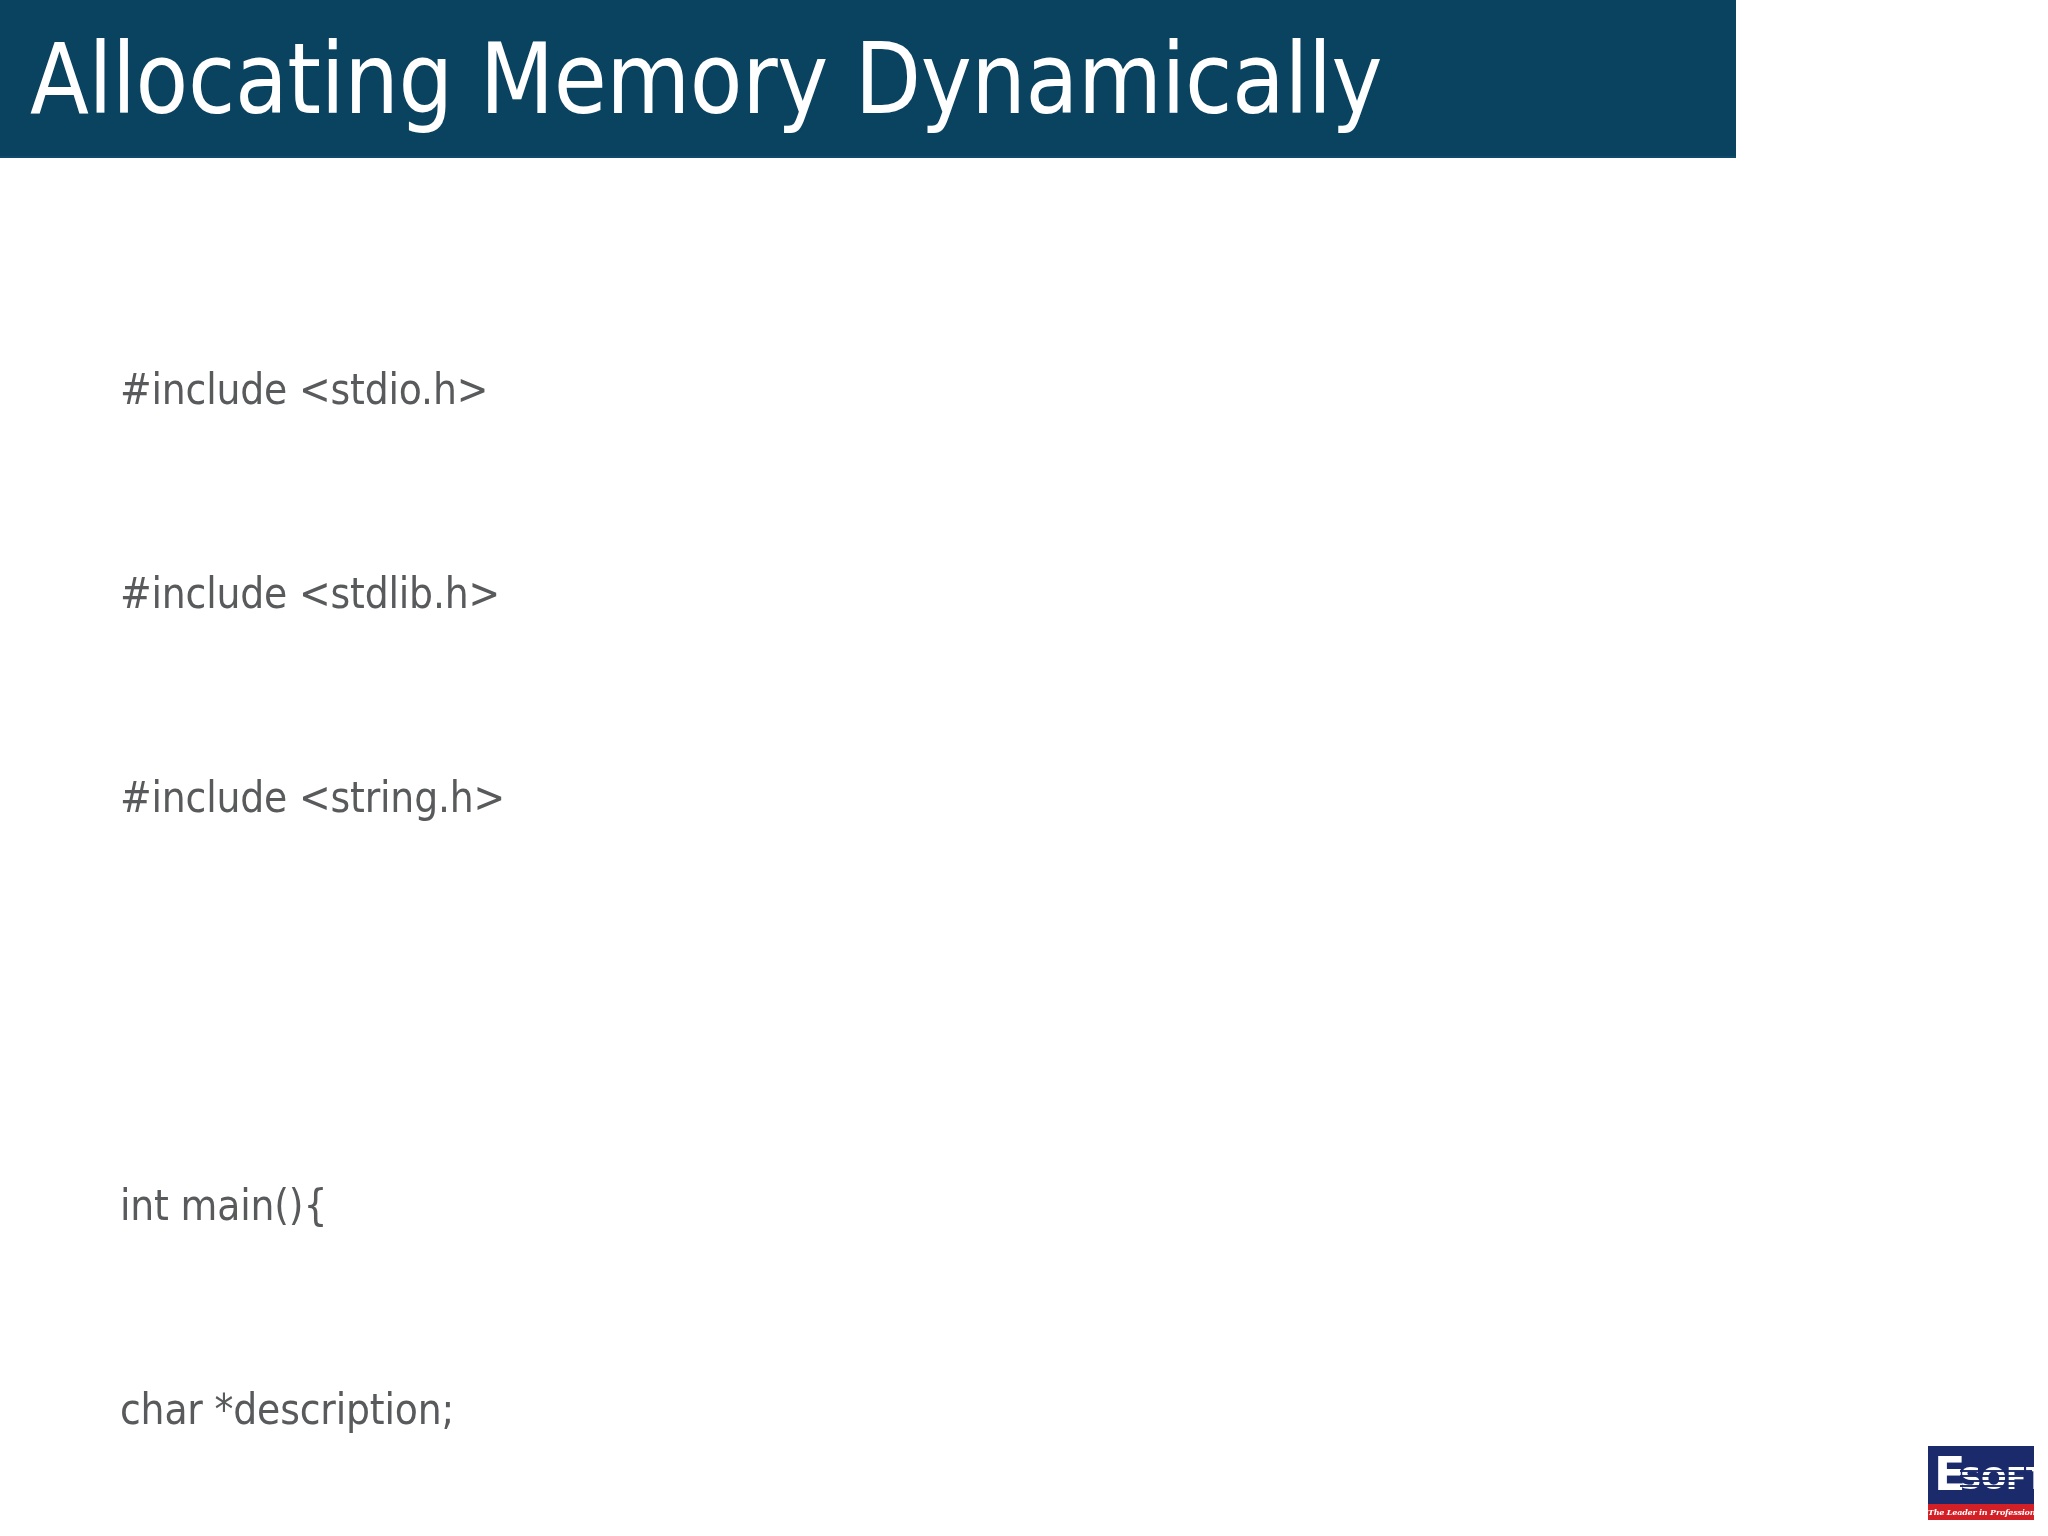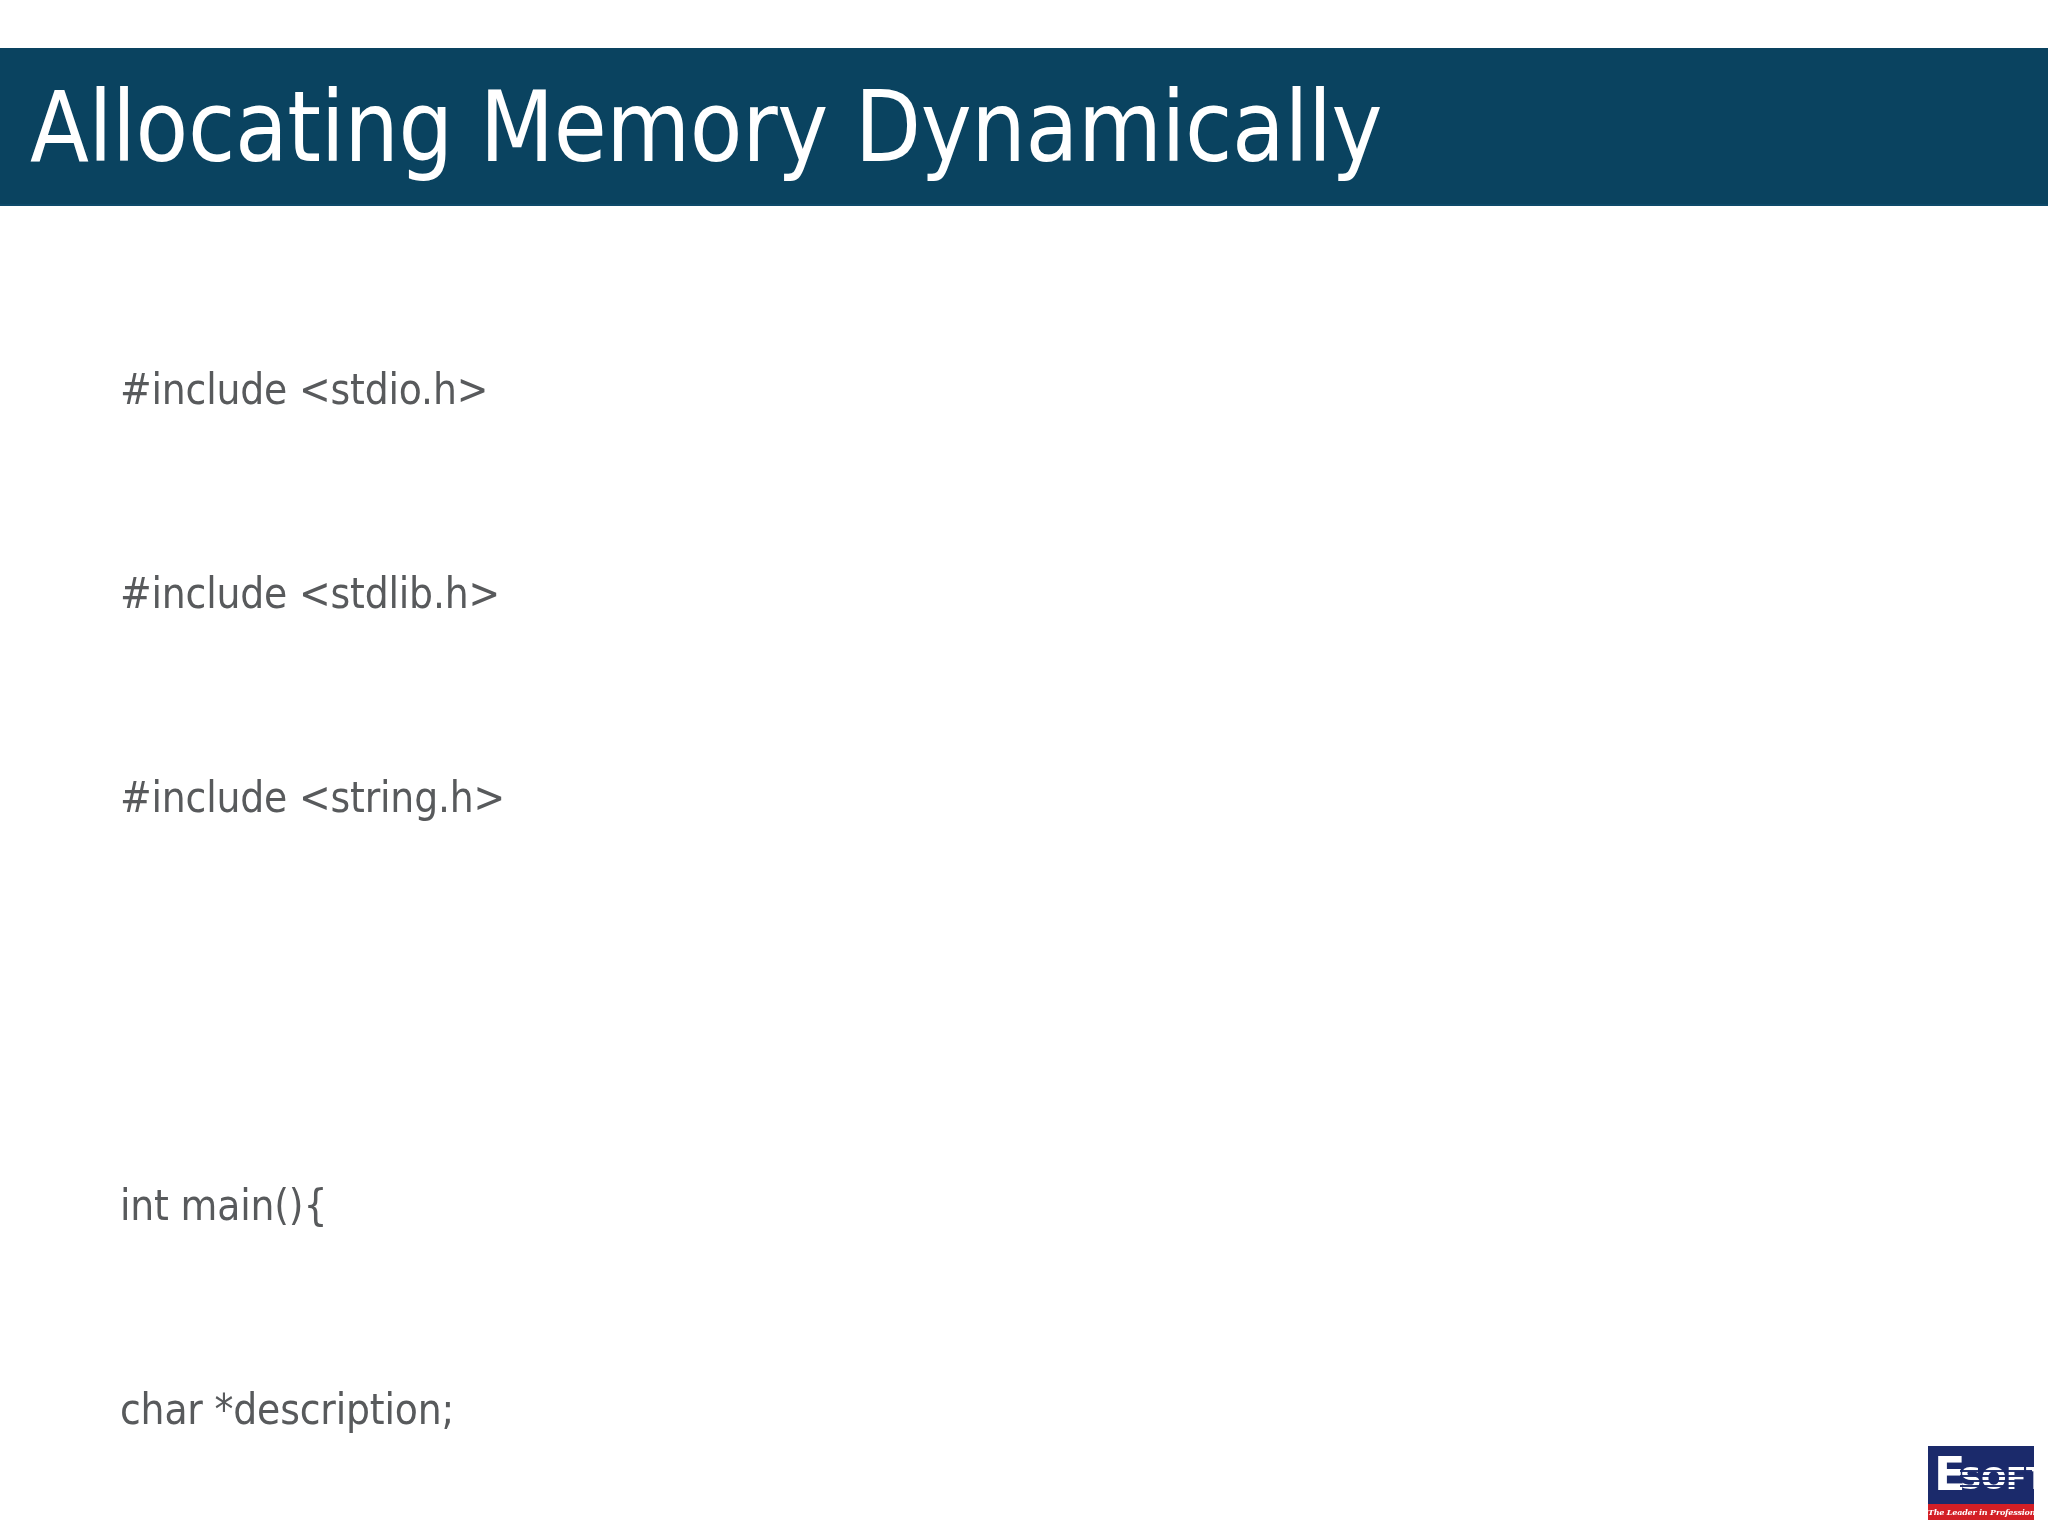--- a/index.html
+++ b/index.html
@@ -13,25 +13,24 @@
     overflow: hidden;
     font-family: "Liberation Sans", sans-serif;
     position: relative;
   }
 
   
   .title-band {
     position: absolute;
     left: 0;
     top: 0;
-    width: 2048px;
+    width: 1736px;
     height: 158px;
     background: #0a4360;
     box-sizing: border-box;
-    margin-top: 48px;
   }
   .title-band .title-text {
     position: absolute;
     left: 30px;
     top: 50%;
     transform: translateY(-50%);
     color: #ffffff;
     font-family: "DejaVu Sans", sans-serif;
     font-size: 98px;
     font-weight: 400;

